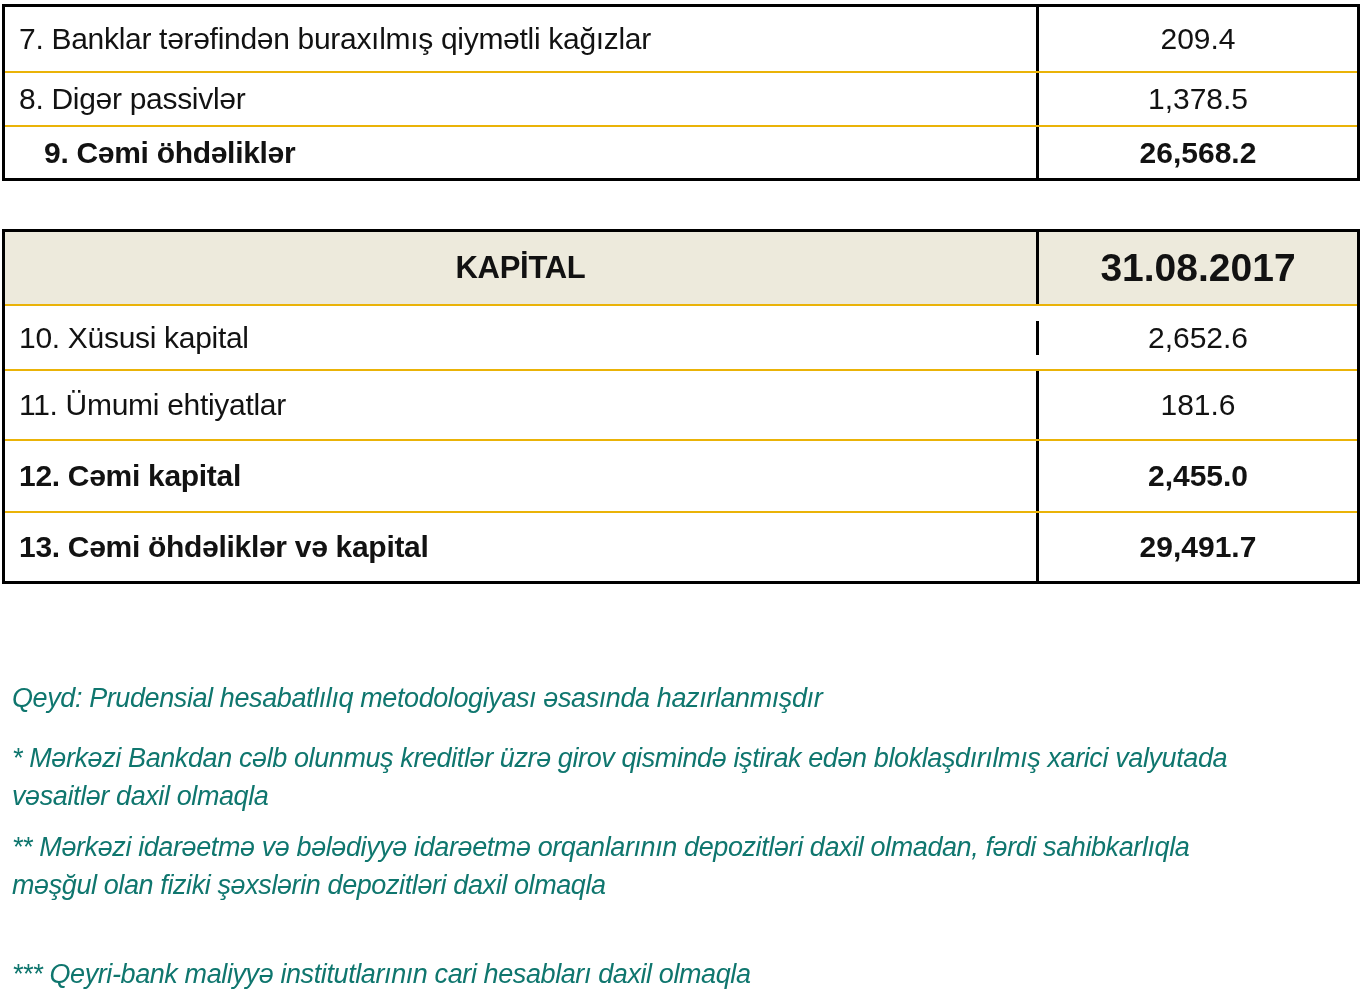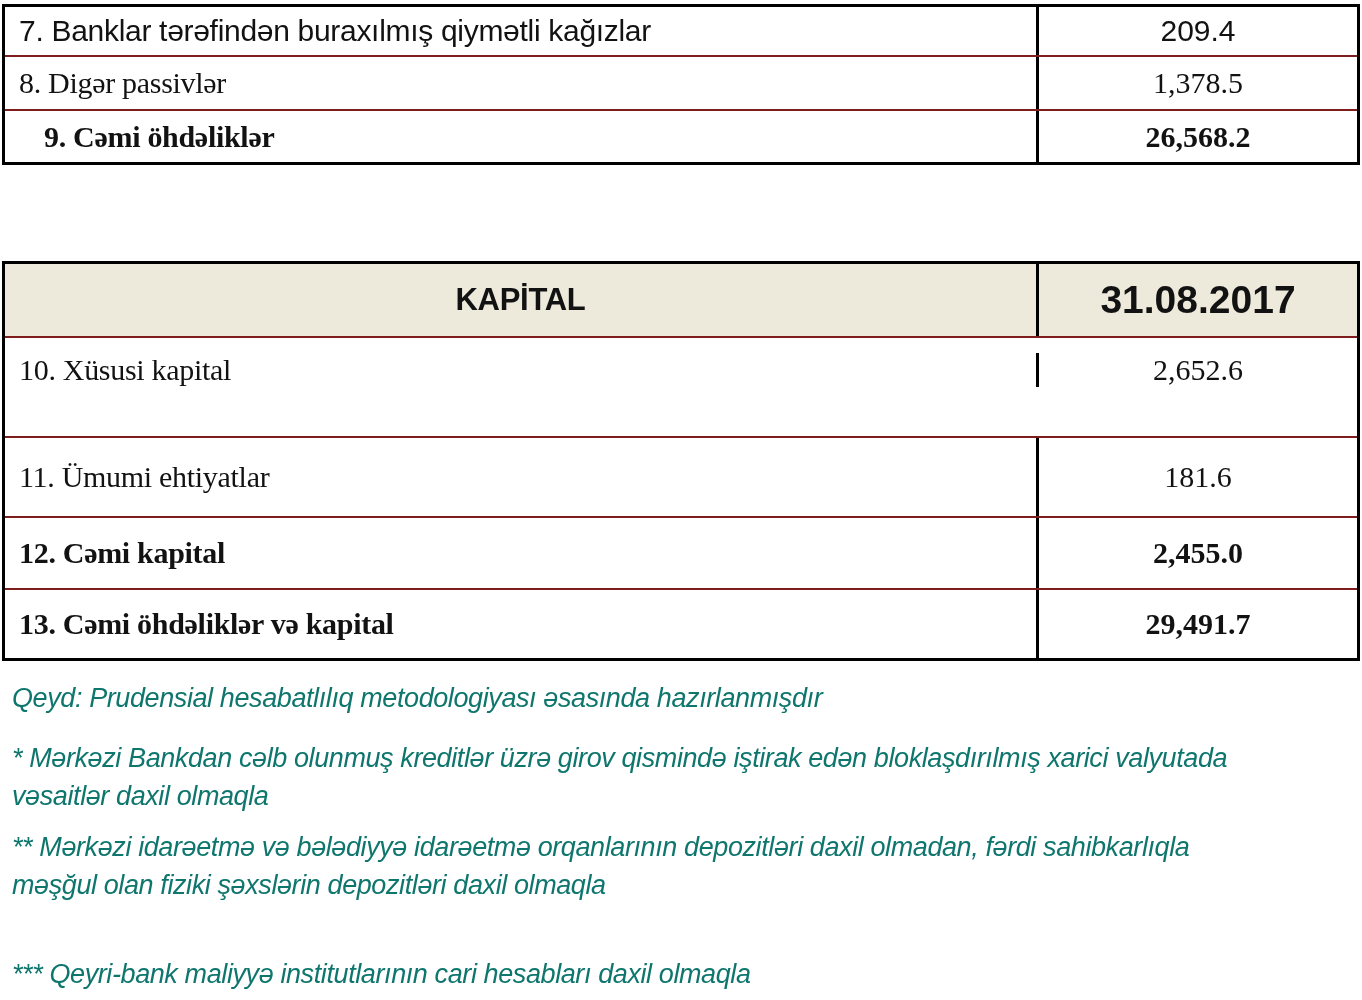--- a/index.html
+++ b/index.html
@@ -12,21 +12,21 @@
 
   
   .fin-table {
     position:absolute;
     left:2px;
     width:1358px;
     border:3px solid #000;
     background:#fff;
   }
   .fin-row { display:flex; align-items:stretch; }
-  .fin-row + .fin-row { border-top:2px solid #7f1d1d;font-family:Liberation Serif, serif; }
+  .fin-row + .fin-row { border-top:2px solid #eab308; }
 
   .cell-label {
     flex:1;
     display:flex;
     align-items:center;
     padding-left:14px;
     font-size:30px;
     letter-spacing:-0.3px;
   }
   .cell-value {
@@ -35,39 +35,39 @@
     display:flex;
     align-items:center;
     justify-content:center;
     font-size:30px;
   }
   .bold-row .cell-label, .bold-row .cell-value { font-weight:bold; }
   .indent-extra { padding-left:39px; }
 
   
   #liab-table { top:4px; }
-  #liab-table .r0 { height:48px; }
+  #liab-table .r0 { height:64px; }
   #liab-table .r1 { height:54px; }
   #liab-table .r2 { height:53px; }
 
   
-  #cap-table { top:261px; }
+  #cap-table { top:229px; }
   #cap-table .hdr {
     height:72px;
     background:#edeadc;
     font-weight:bold;
   }
   #cap-table .hdr .cell-label {
     justify-content:center;
     padding-left:0;
     font-size:31px;
   }
   #cap-table .hdr .cell-value { font-size:39px; }
   #cap-table .r0 { height:65px;align-items:center; }
-  #cap-table .r1 { height:80px;margin-top:35px; }
+  #cap-table .r1 { height:70px; }
   #cap-table .r2 { height:72px;text-align:right; }
   #cap-table .r3 { height:70px; }
 
   
   .note {
     position:absolute;
     left:12px;
     font-style:italic;
     font-size:27px;
     letter-spacing:-0.4px;

